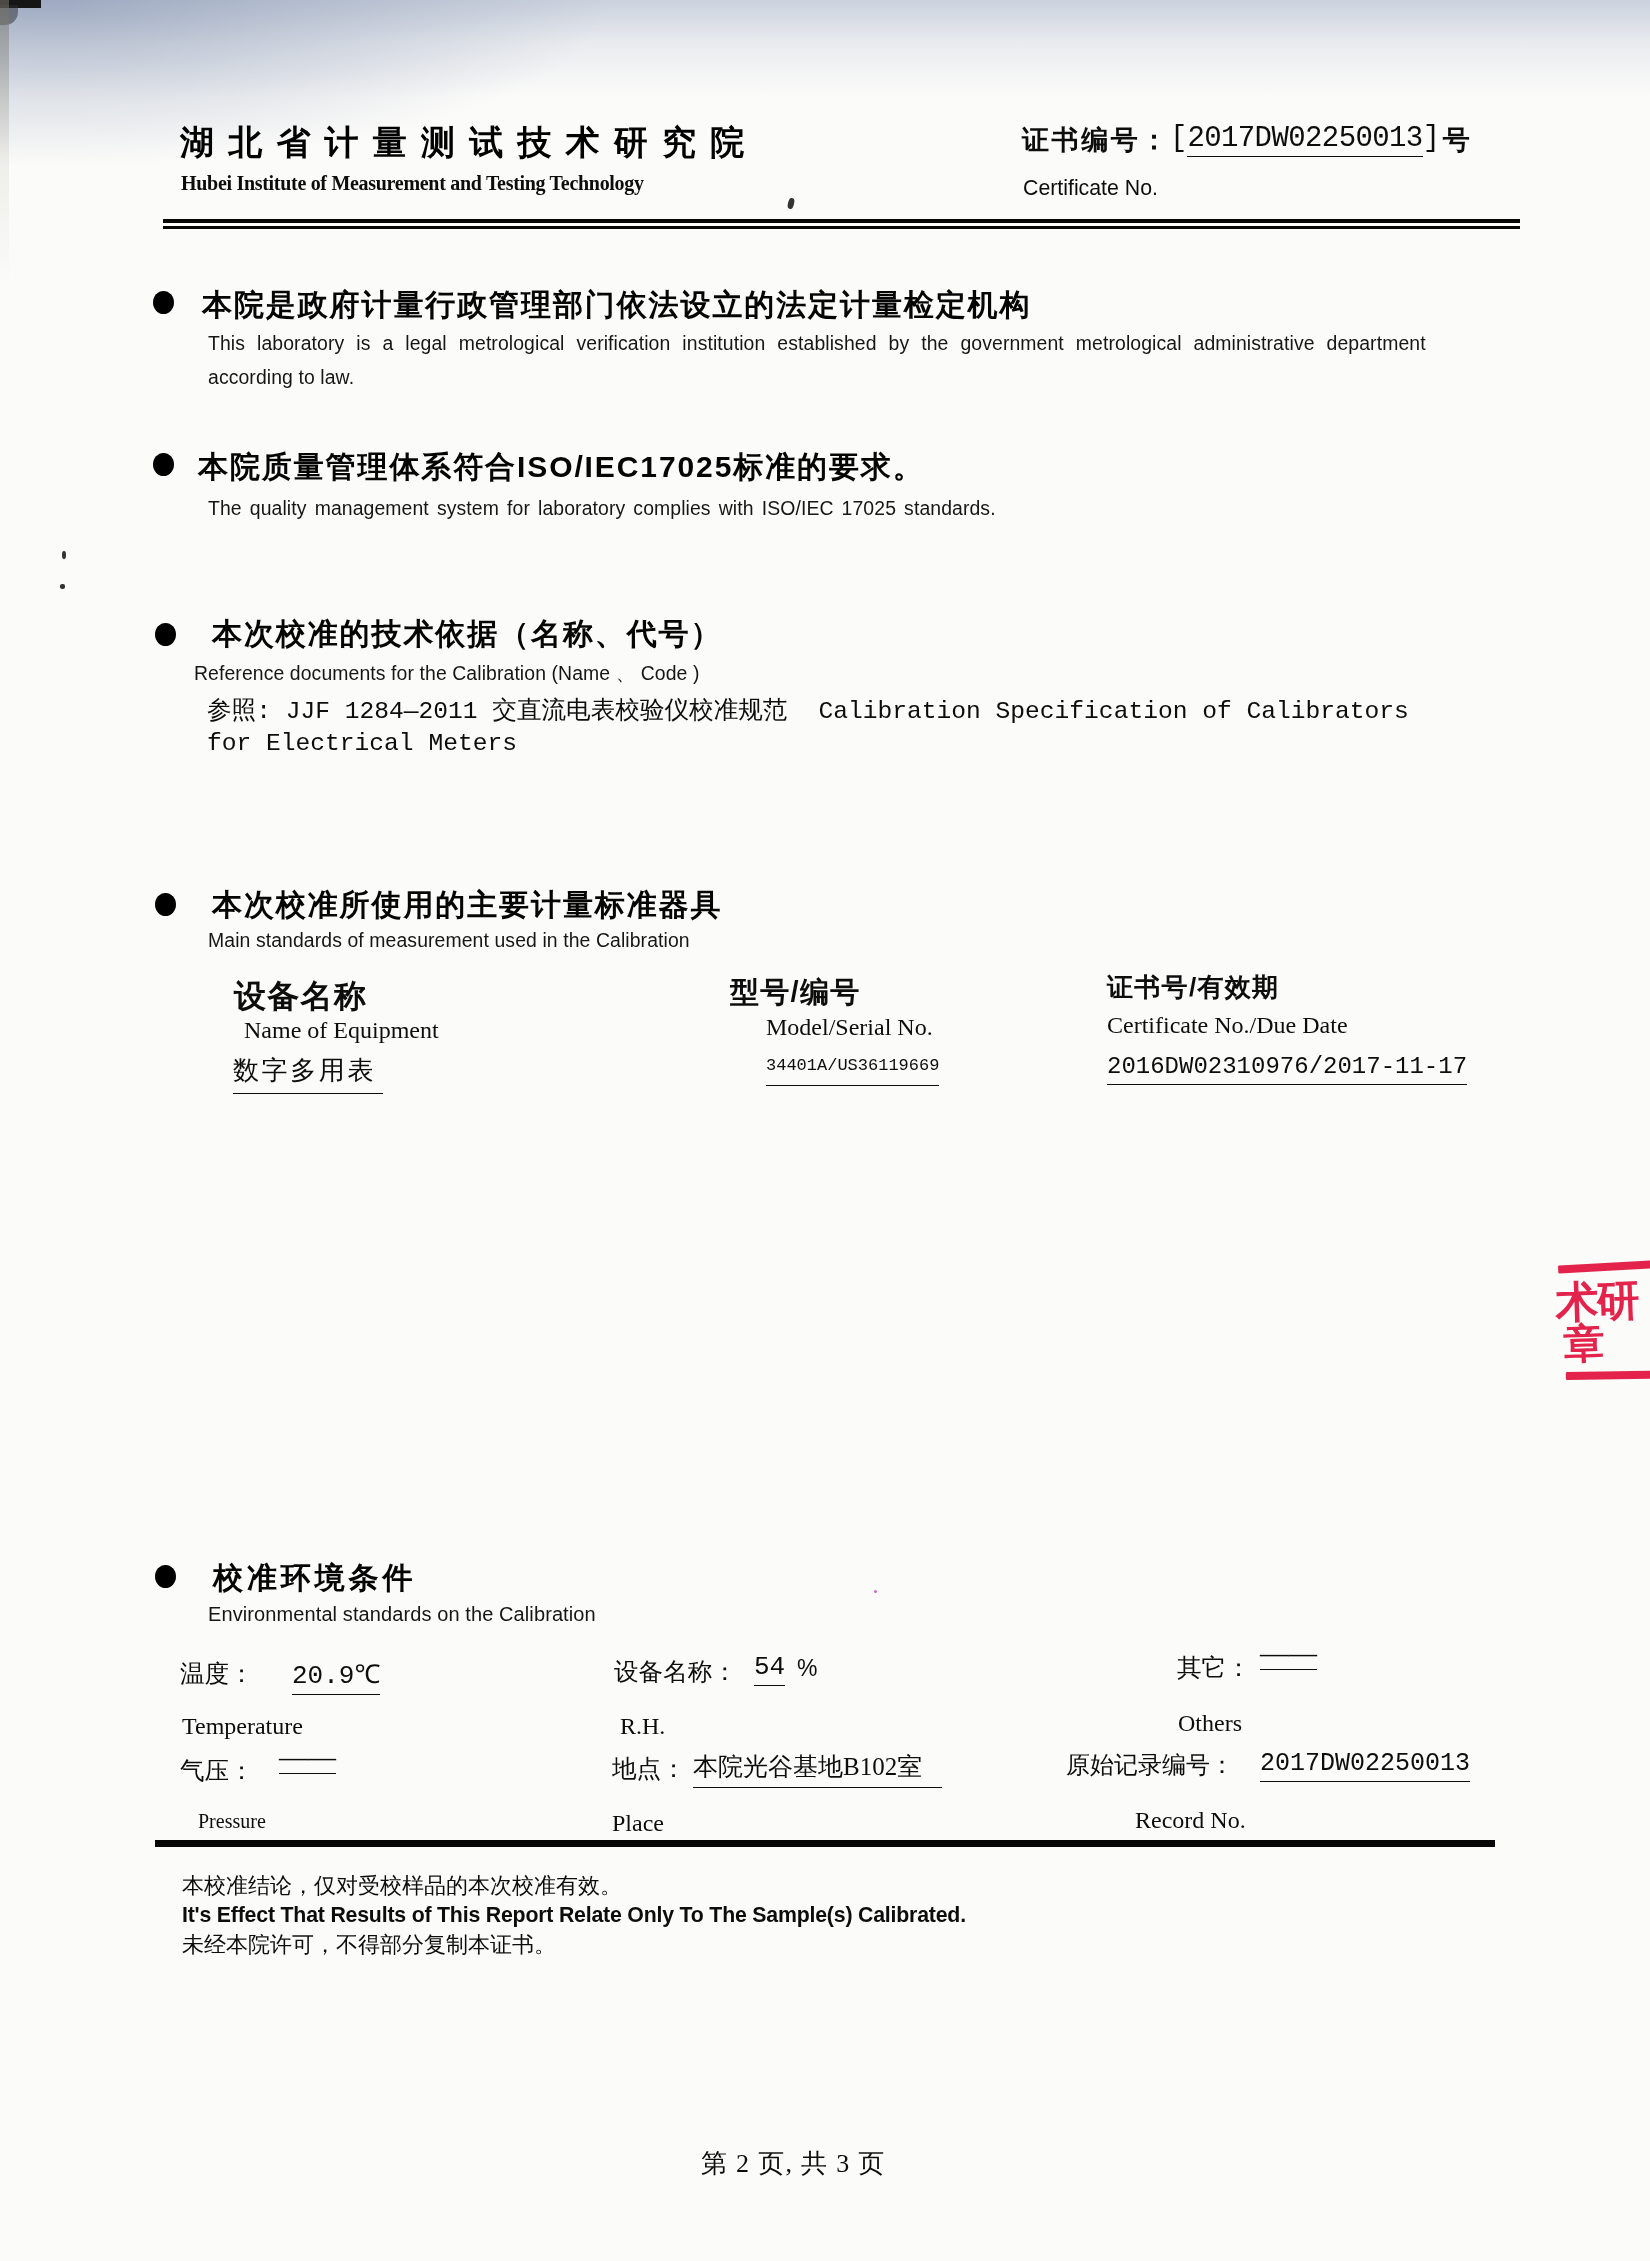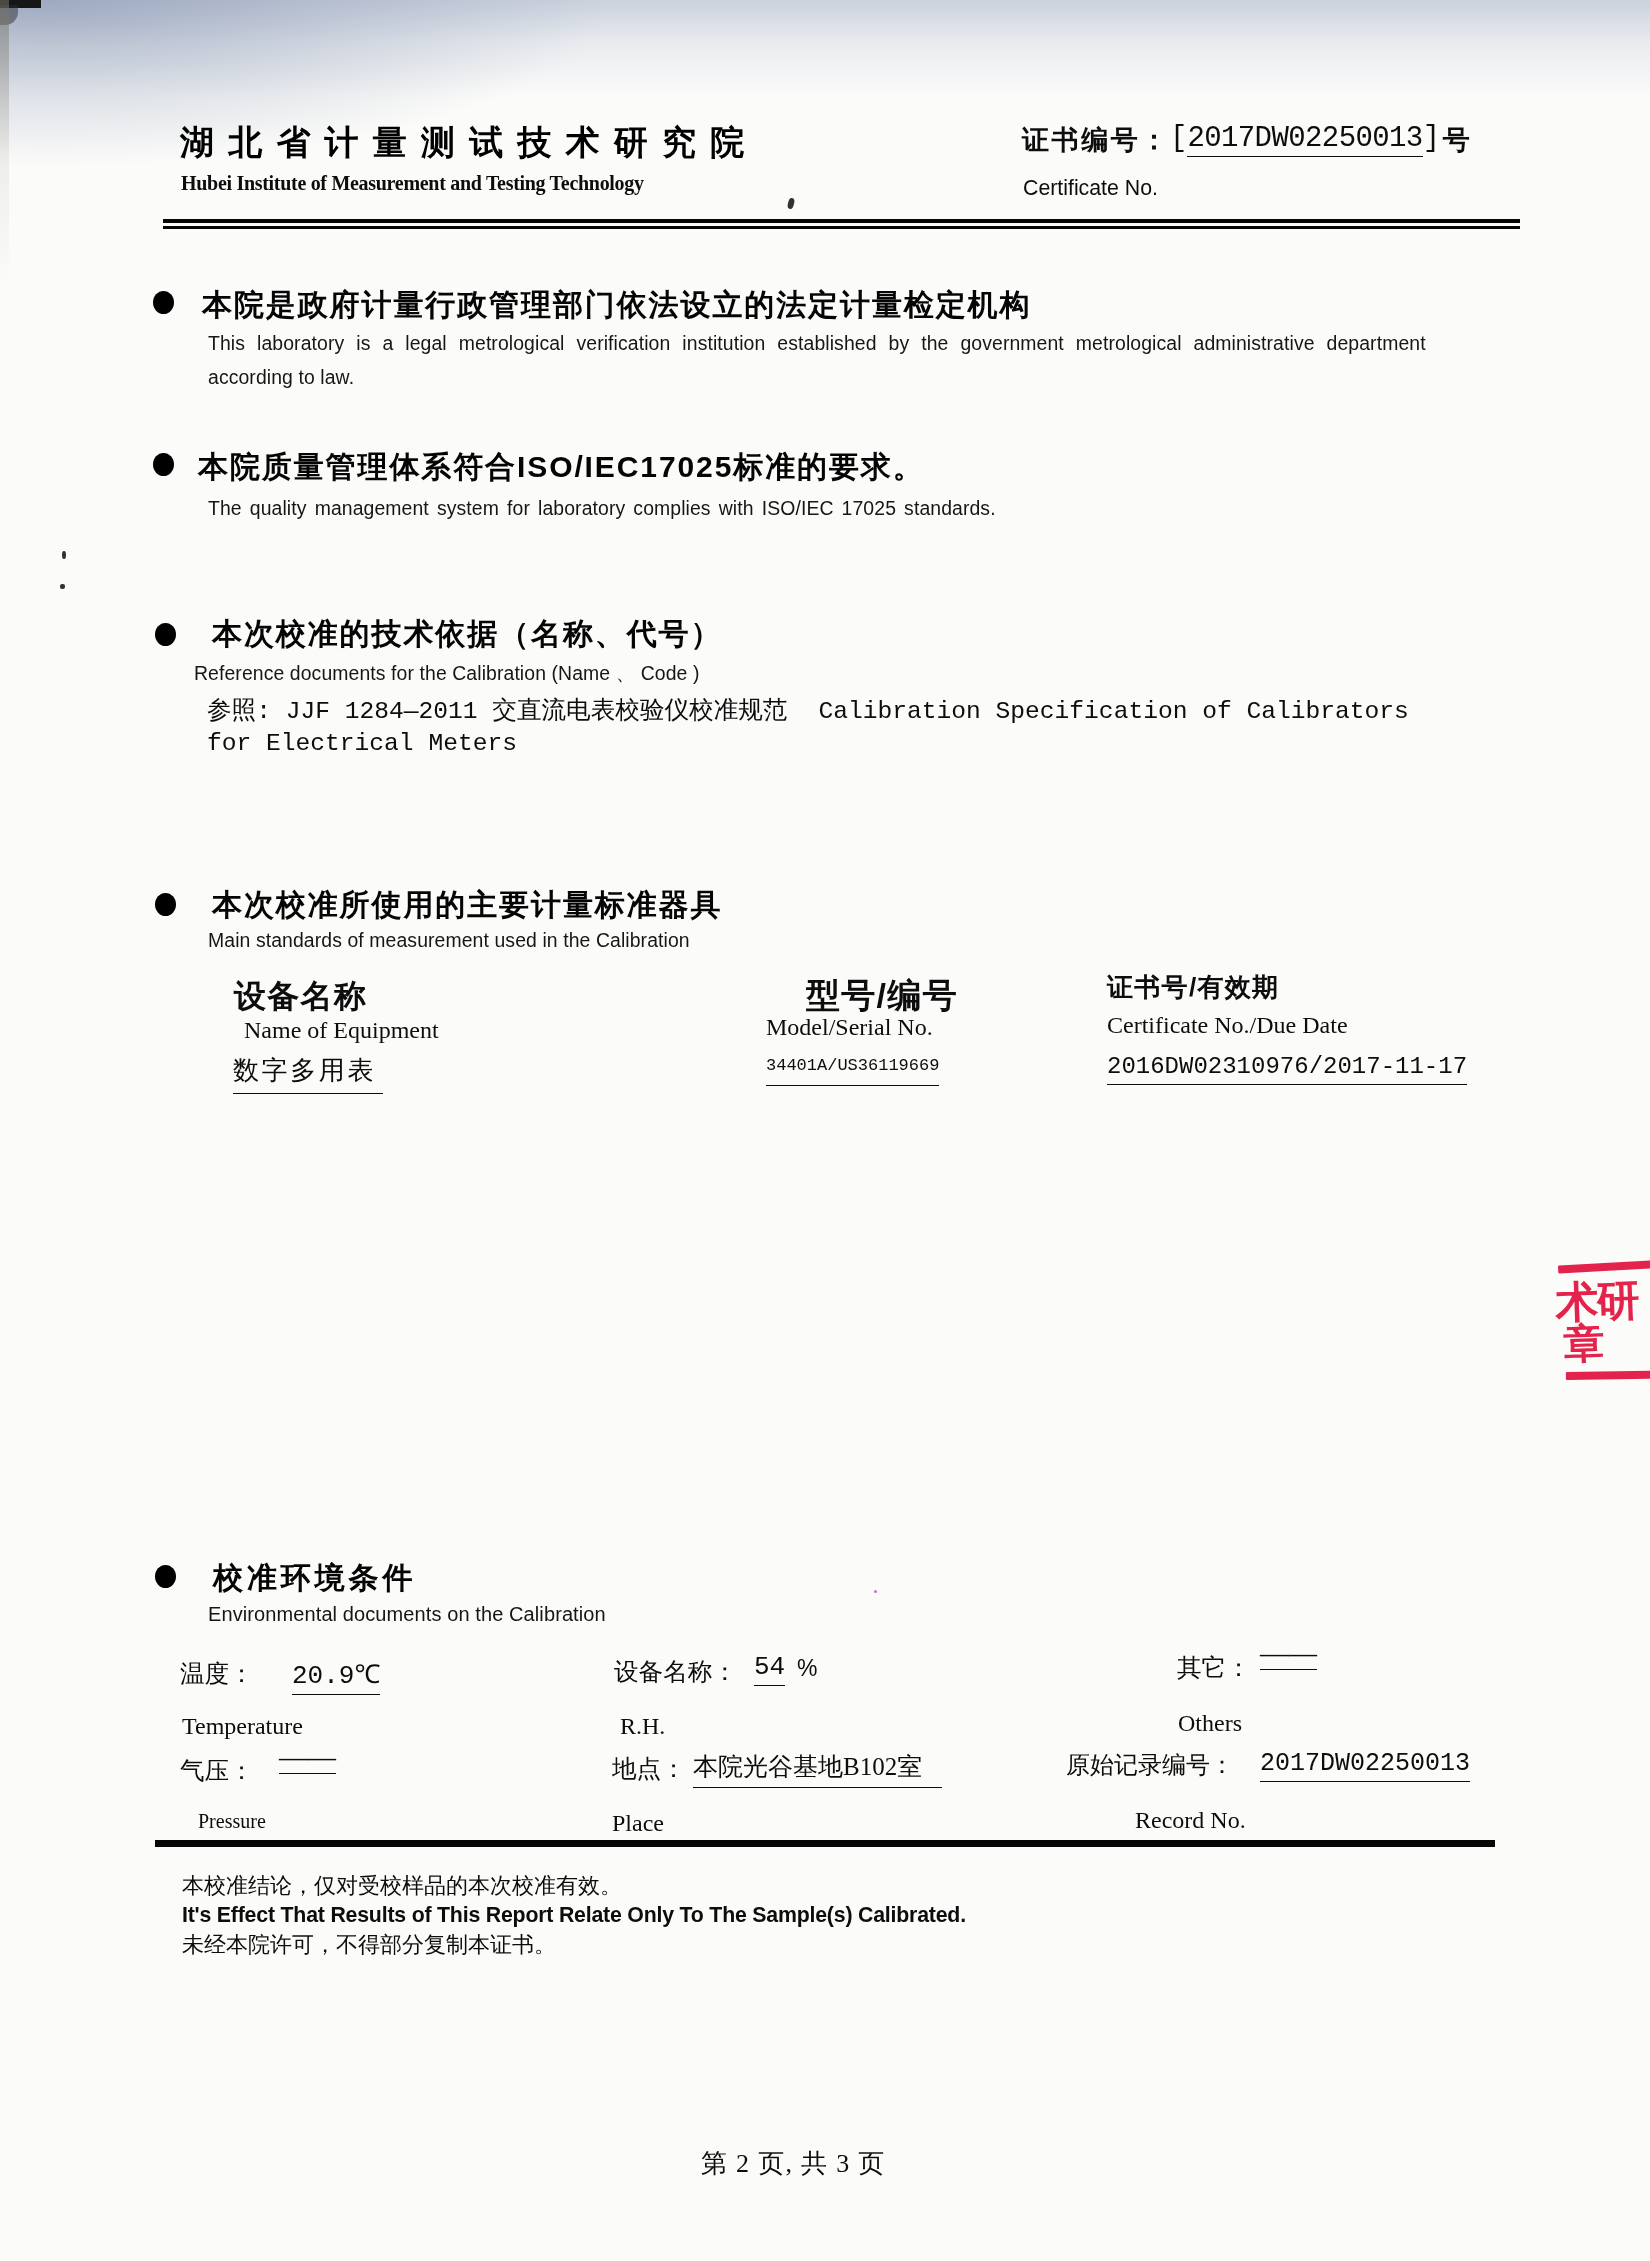--- a/index.html
+++ b/index.html
@@ -61,41 +61,41 @@
   <div class="abs mono" style="left:207px;top:693px;font-size:24.6px;">
     <span>参照: JJF 1284—2011 交直流电表校验仪校准规范</span><span style="margin-left:31px;">Calibration Specification of Calibrators</span>
   </div>
   <div class="abs mono" style="left:207px;top:730px;font-size:24.6px;">for Electrical Meters</div>
 
   <div class="abs dot" style="left:155px;top:893px;"></div>
   <div class="abs cnh" style="left:212px;top:885px;">本次校准所使用的主要计量标准器具</div>
   <div class="abs ens" style="left:208px;top:929px;">Main standards of measurement used in the Calibration</div>
 
   <div class="abs" style="left:234px;top:975px;font-size:32px;font-weight:bold;letter-spacing:1.3px;">设备名称</div>
-  <div class="abs" style="left:806px;top:973px;font-size:34px;font-weight:bold;letter-spacing:1.3px;">型号/编号</div>
+  <div class="abs" style="left:730px;top:973px;font-size:29px;font-weight:bold;letter-spacing:1.3px;">型号/编号</div>
   <div class="abs" style="left:1107px;top:970px;font-size:26px;font-weight:bold;letter-spacing:1.3px;">证书号/有效期</div>
 
   <div class="abs serif" style="left:234px;top:1017px;font-size:24px;margin-left:10px;">Name of Equipment</div>
   <div class="abs serif" style="left:766px;top:1014px;font-size:24px;">Model/Serial No.</div>
   <div class="abs serif" style="left:1107px;top:1012px;font-size:24px;">Certificate No./Due Date</div>
 
   <div class="abs serif u3" style="left:233px;top:1053px;font-size:26px;letter-spacing:2.6px;padding-bottom:5.2px;padding-right:6.5px;">数字多用表</div>
   <div class="abs mono u3" style="left:766px;top:1056px;font-size:17px;padding-bottom:10px;">34401A/US36119669</div>
   <div class="abs mono u3" style="left:1107px;top:1053px;font-size:24px;padding-bottom:3.9px;">2016DW02310976/2017-11-17</div>
 
   <div class="abs stamp" style="left:1555px;top:1257px;width:142px;height:129px;transform:rotate(-2deg);">
     <div class="bar" style="position:absolute;left:5.2px;top:5.2px;width:116px;height:8.4px;transform:rotate(-1.2deg);"></div>
     <div class="abs" style="left:1.3px;top:22px;font-size:43px;letter-spacing:-1.9px;line-height:1;">术研</div>
     <div class="abs" style="left:7.8px;top:65px;font-size:41px;line-height:1;">章</div>
     <div class="bar" style="position:absolute;left:9px;top:114px;width:116px;height:8.4px;transform:rotate(1deg);"></div>
   </div>
 
   <div class="abs dot" style="left:155px;top:1565px;"></div>
   <div class="abs cnh" style="left:213px;top:1558px;letter-spacing:3.9px;">校准环境条件</div>
-  <div class="abs ens" style="left:208px;top:1603px;font-size:20px;">Environmental documents on the Calibration</div>
+  <div class="abs ens" style="left:208px;top:1603px;font-size:20px;">Environmental standards on the Calibration</div>
 
   <div class="abs" style="left:180px;top:1657px;font-size:24.6px;">温度：</div>
   <div class="abs mono u3" style="left:292px;top:1655px;font-size:26px;padding-bottom:2.6px;">20.9℃</div>
   <div class="abs" style="left:614px;top:1655px;font-size:24.6px;">设备名称：</div>
   <div class="abs mono u3" style="left:754px;top:1652px;font-size:26px;padding-bottom:2.6px;">54</div>
   <div class="abs" style="left:797px;top:1655px;font-size:23px;">%</div>
   <div class="abs" style="left:1177px;top:1651px;font-size:24.6px;">其它：</div>
   <div class="abs serif u3" style="left:1260px;top:1640px;font-size:28.5px;line-height:1.0;padding-bottom:0px;">——</div>
 
   <div class="abs serif" style="left:182px;top:1713px;font-size:24px;">Temperature</div>

